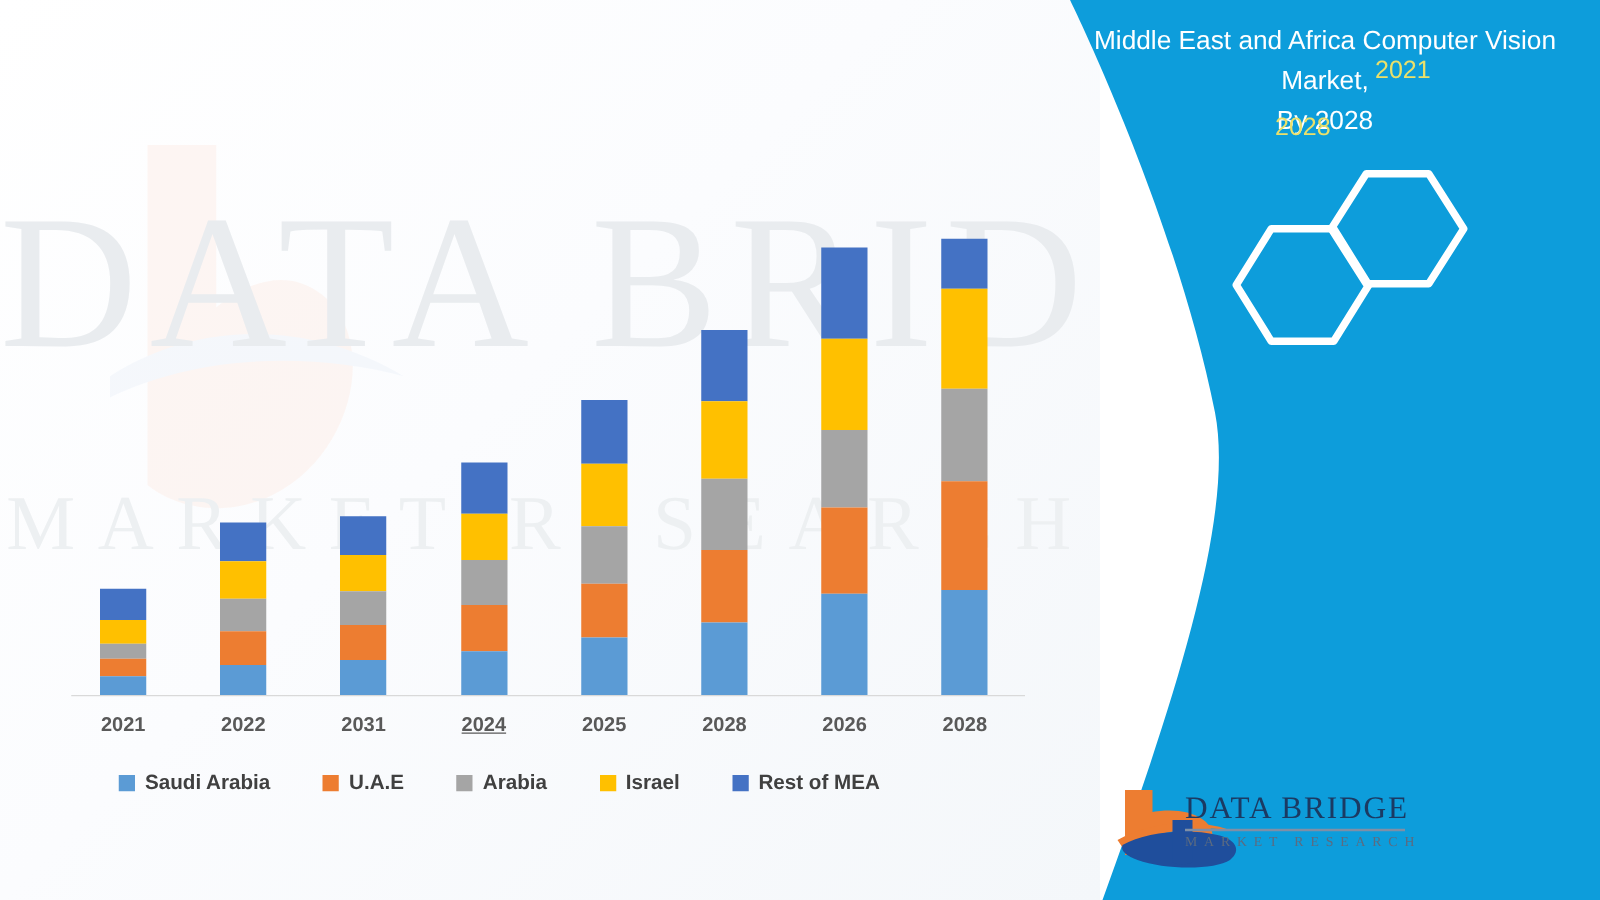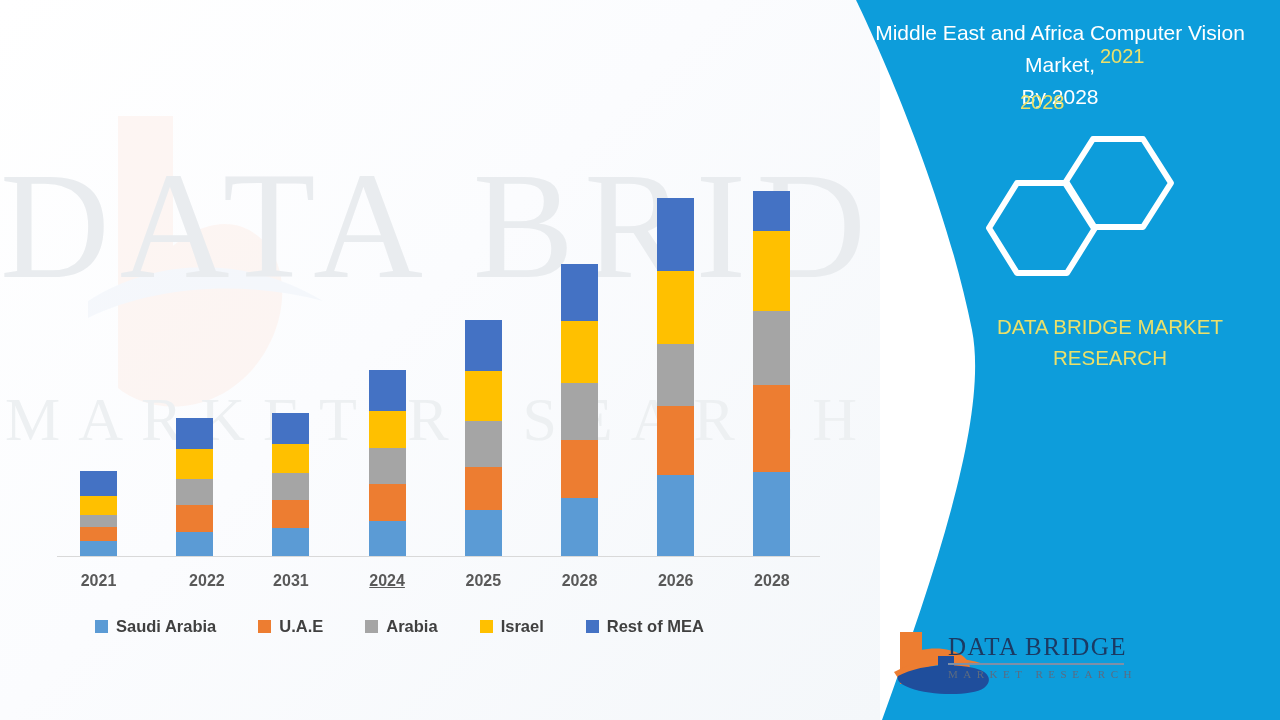--- a/index.html
+++ b/index.html
@@ -284,21 +284,21 @@
             <div class="seg" title="U.A.E 2028: 414.5" style="height: 87.3747px; background: rgb(237, 125, 49);"></div>
             <div class="seg" title="Egypt 2028: 347.1" style="height: 73.1671px; background: rgb(165, 165, 165);"></div>
             <div class="seg" title="Israel 2028: 383.2" style="height: 80.7768px; background: rgb(255, 192, 0);"></div>
             <div class="seg" title="Rest of MEA 2028: 186.9" style="height: 39.3977px; background: rgb(68, 114, 196);"></div>
           </div>
         </div>
     </div>
 
     <div class="xlabels" id="xlabels">
         <div class="xlabel" style="left: 68.5px;">2021</div>
-        <div class="xlabel" style="left: 164.7px; text-align: right;">2022</div>
+        <div class="xlabel" style="left: 164.7px;">2022</div>
         <div class="xlabel" style="left: 260.9px;">2031</div>
         <div class="xlabel" style="left: 357.1px; text-decoration: underline;">2024</div>
         <div class="xlabel" style="left: 453.3px;">2025</div>
         <div class="xlabel" style="left: 549.5px;">2028</div>
         <div class="xlabel" style="left: 645.7px;">2026</div>
         <div class="xlabel" style="left: 741.9px;">2028</div>
       </div>
 
     <div class="legend" id="legend">
         <div class="legend-item">
@@ -334,21 +334,20 @@
 
       <div class="hexes">
         <svg width="230" height="165" viewBox="0 0 230 165">
           <polygon points="118,8 168,8 196,52 168,96 118,96 90,52" fill="none" stroke="#ffffff" stroke-width="6" stroke-linejoin="round"></polygon>
           <polygon points="42,52 92,52 120,97 92,142 42,142 14,97" fill="none" stroke="#ffffff" stroke-width="6" stroke-linejoin="round"></polygon>
         </svg>
       </div>
       <div class="hex-year y2021">2021</div>
       <div class="hex-year y2028">2028</div>
 
-      <div class="brand-text">DATA BRIDGE MARKET RESEARCH</div>
 
       <svg class="logo" viewBox="0 0 220 70">
         <path d="M8 6 L30 6 L30 30 L30 58 L8 58 Z" fill="#ED7D31"></path>
         <path d="M28 24 C58 18 78 30 78 42 C78 56 58 64 36 60 L36 46 C48 48 60 45 60 40 C60 34 46 32 28 38 Z" fill="#ED7D31"></path>
         <path d="M2 46 C28 32 62 28 92 38 C62 34 30 40 6 52 Z" fill="#ED7D31"></path>
         <path d="M6 50 C24 40 56 36 82 42 C96 45 102 54 92 62 C80 70 40 70 18 62 C10 59 4 55 6 50 Z" fill="#1F4E9C"></path>
         <path d="M46 30 L62 30 L62 64 C56 66 50 66 46 64 Z" fill="#1F4E9C"></path>
       </svg>
       <div class="logo-text">
         <div class="logo-main">DATA BRIDGE</div>

